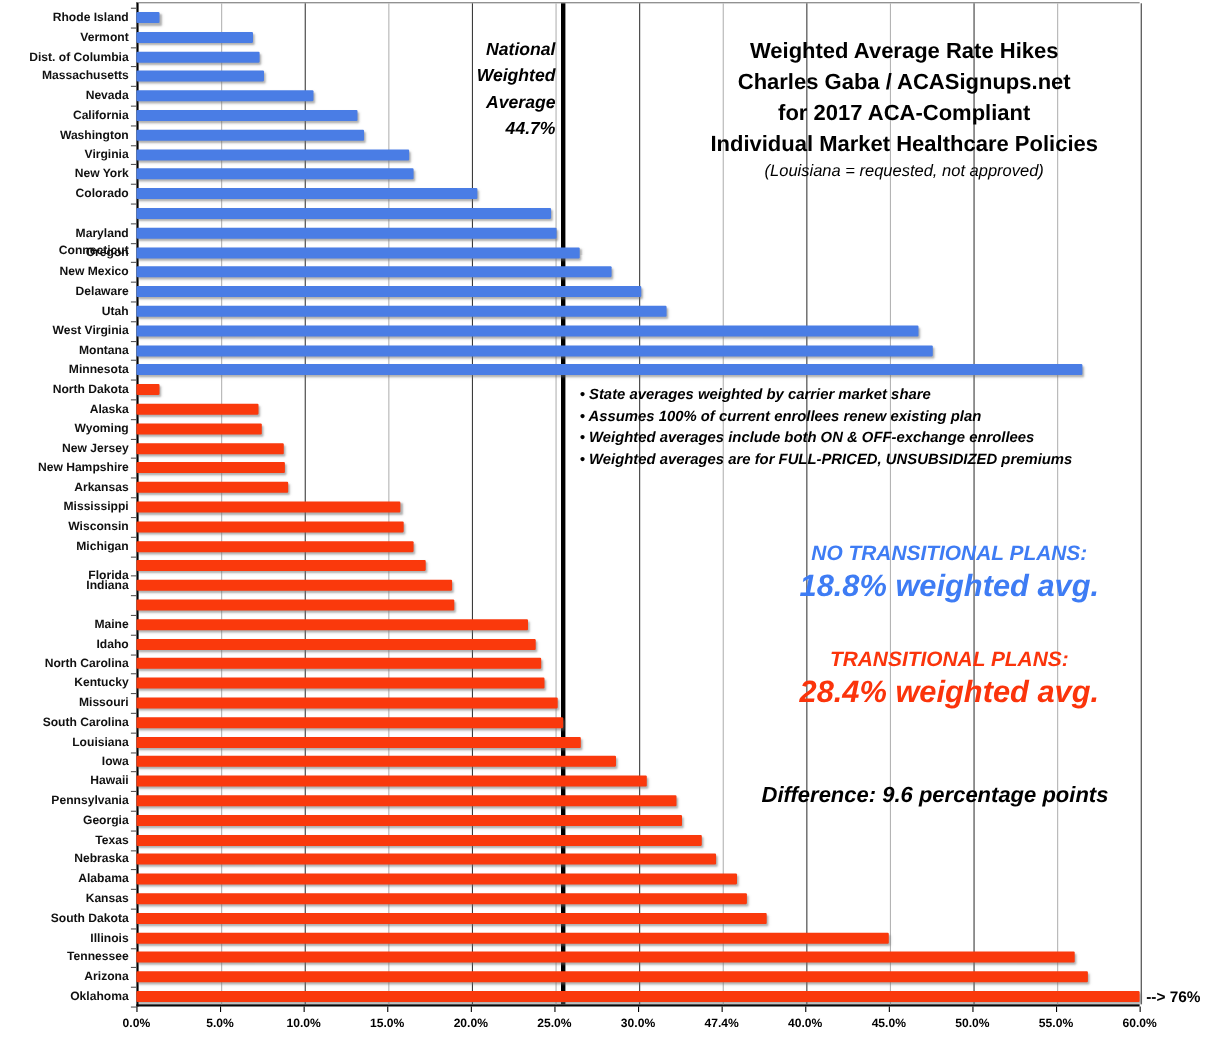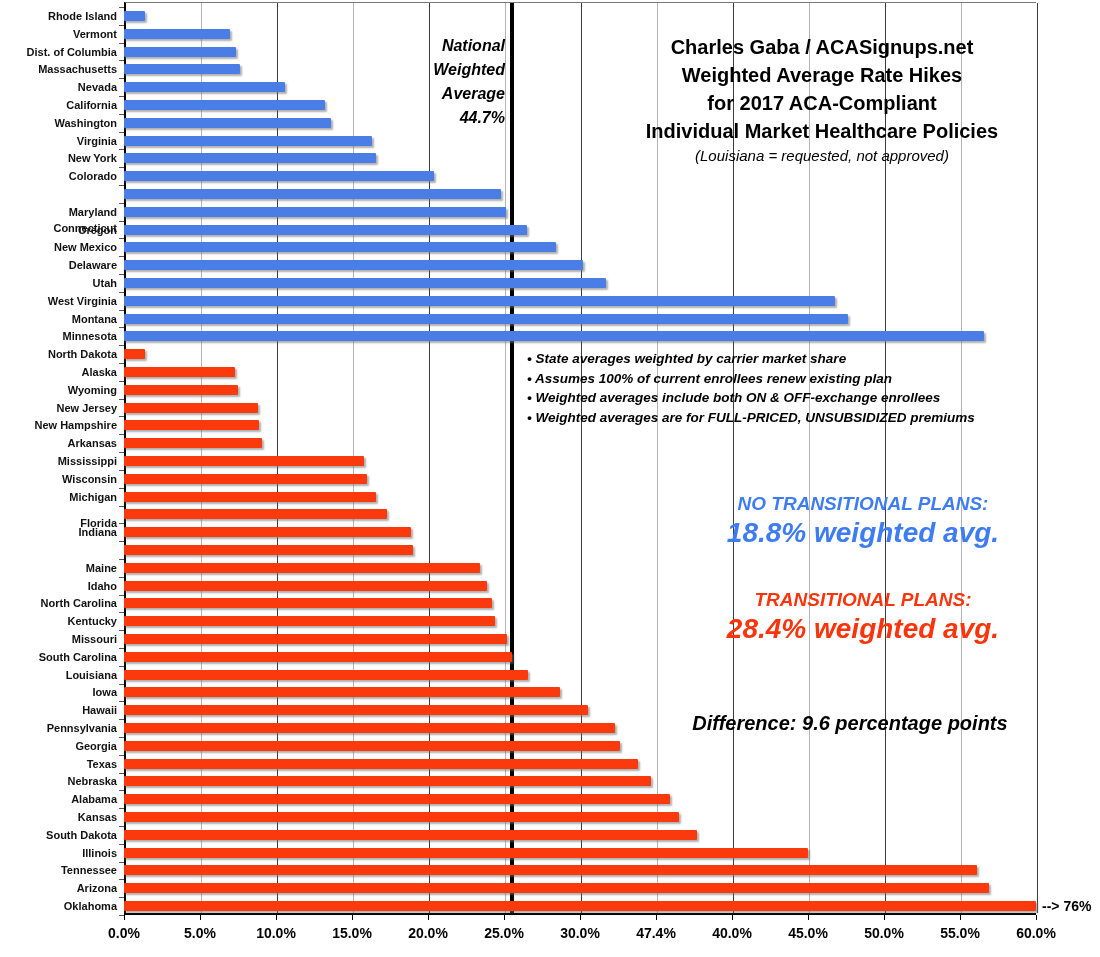--- a/index.html
+++ b/index.html
@@ -22,21 +22,21 @@
     white-space:nowrap;
   }
   .bar{
     position:absolute;height:10px;border-radius:1px;
     box-shadow:1.5px 2px 2px rgba(110,110,110,0.55);
   }
   .axis-tick-left{position:absolute;width:5px;height:1px;background:#555;left:119px;}
   .axis-tick-bottom{position:absolute;width:1px;height:5px;background:#000;top:915px;}
   .x-tick-label{
     position:absolute;top:925px;width:60px;text-align:center;
-    font-size:14px;font-weight:bold;color:#000;
+    font-size:11px;font-weight:bold;color:#000;
   }
   .bar-note{
     position:absolute;font-size:14px;font-weight:bold;color:#000;white-space:nowrap;
   }
   #natavg-label{
     position:absolute;left:325px;top:34px;width:180px;text-align:right;
     font-size:16px;font-weight:bold;font-style:italic;color:#000;line-height:24px;
   }
   #title-block{
     position:absolute;left:607px;top:33px;width:430px;text-align:center;color:#000;
@@ -79,22 +79,22 @@
     </div>
 
   <div id="natavg-label">
     <div>National</div>
     <div>Weighted</div>
     <div>Average</div>
     <div>44.7%</div>
   </div>
 
   <div id="title-block">
+    <div class="title-line">Weighted Average Rate Hikes</div>
     <div class="title-line">Charles Gaba / ACASignups.net</div>
-    <div class="title-line">Weighted Average Rate Hikes</div>
     <div class="title-line">for 2017 ACA-Compliant</div>
     <div class="title-line">Individual Market Healthcare Policies</div>
     <div class="subtitle">(Louisiana = requested, not approved)</div>
   </div>
 
   <div id="notes-block">
     <div>• State averages weighted by carrier market share</div>
     <div>• Assumes 100% of current enrollees renew existing plan</div>
     <div>• Weighted averages include both ON &amp; OFF-exchange enrollees</div>
     <div>• Weighted averages are for FULL-PRICED, UNSUBSIDIZED premiums</div>

